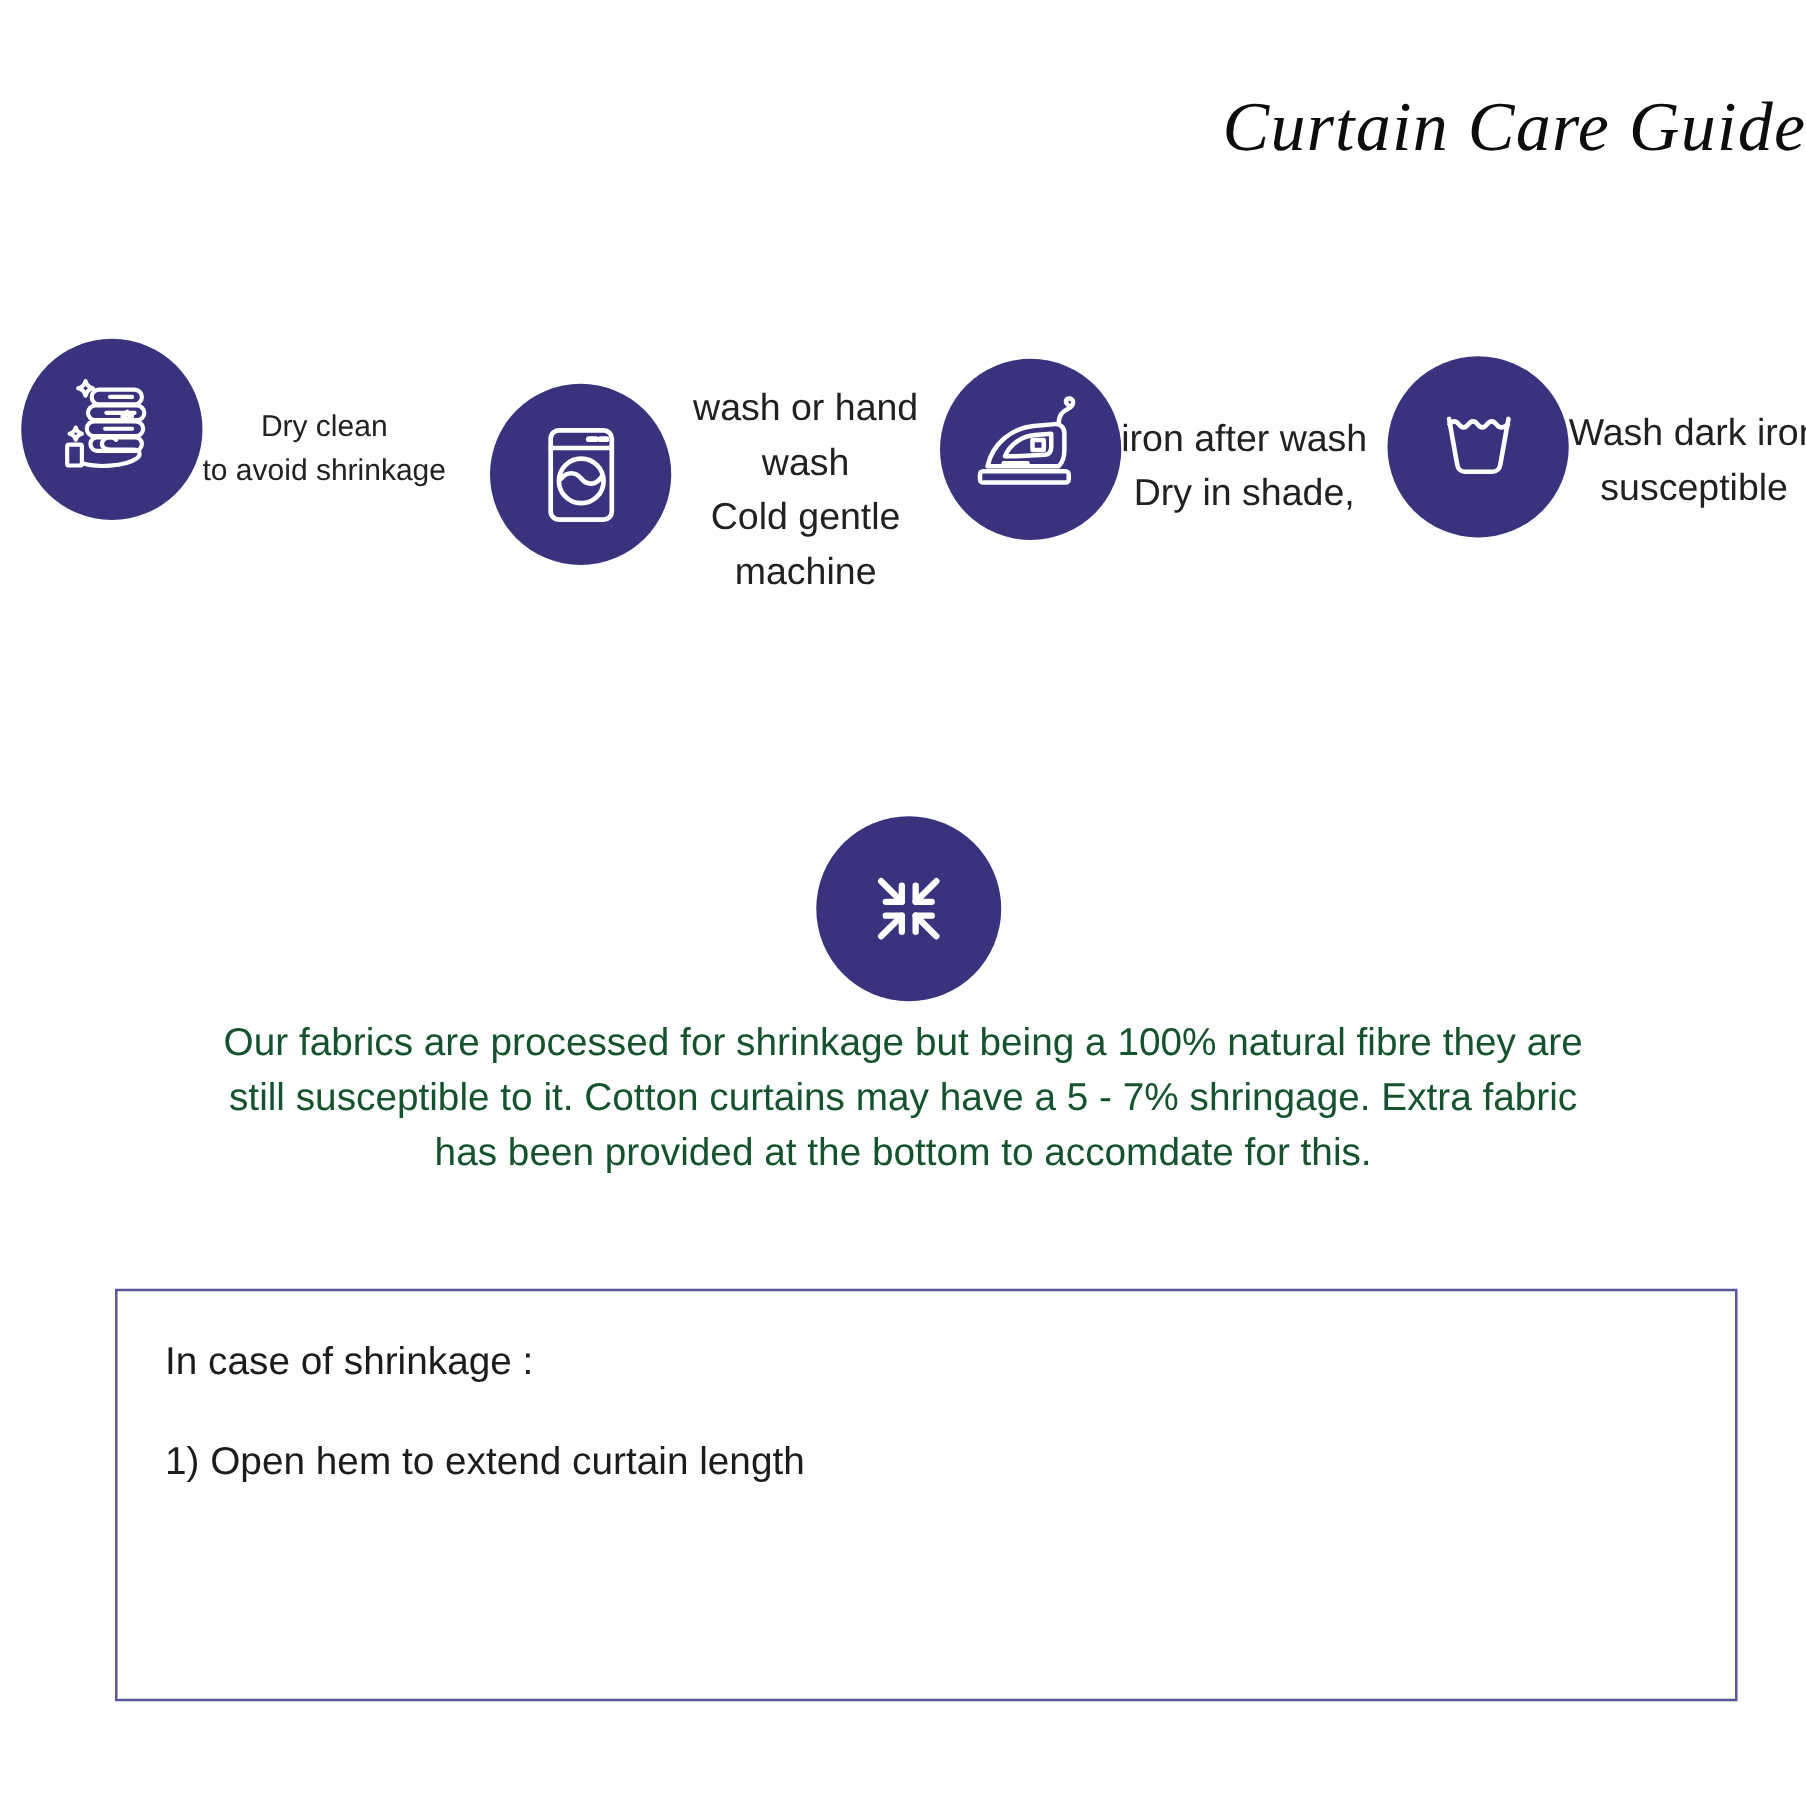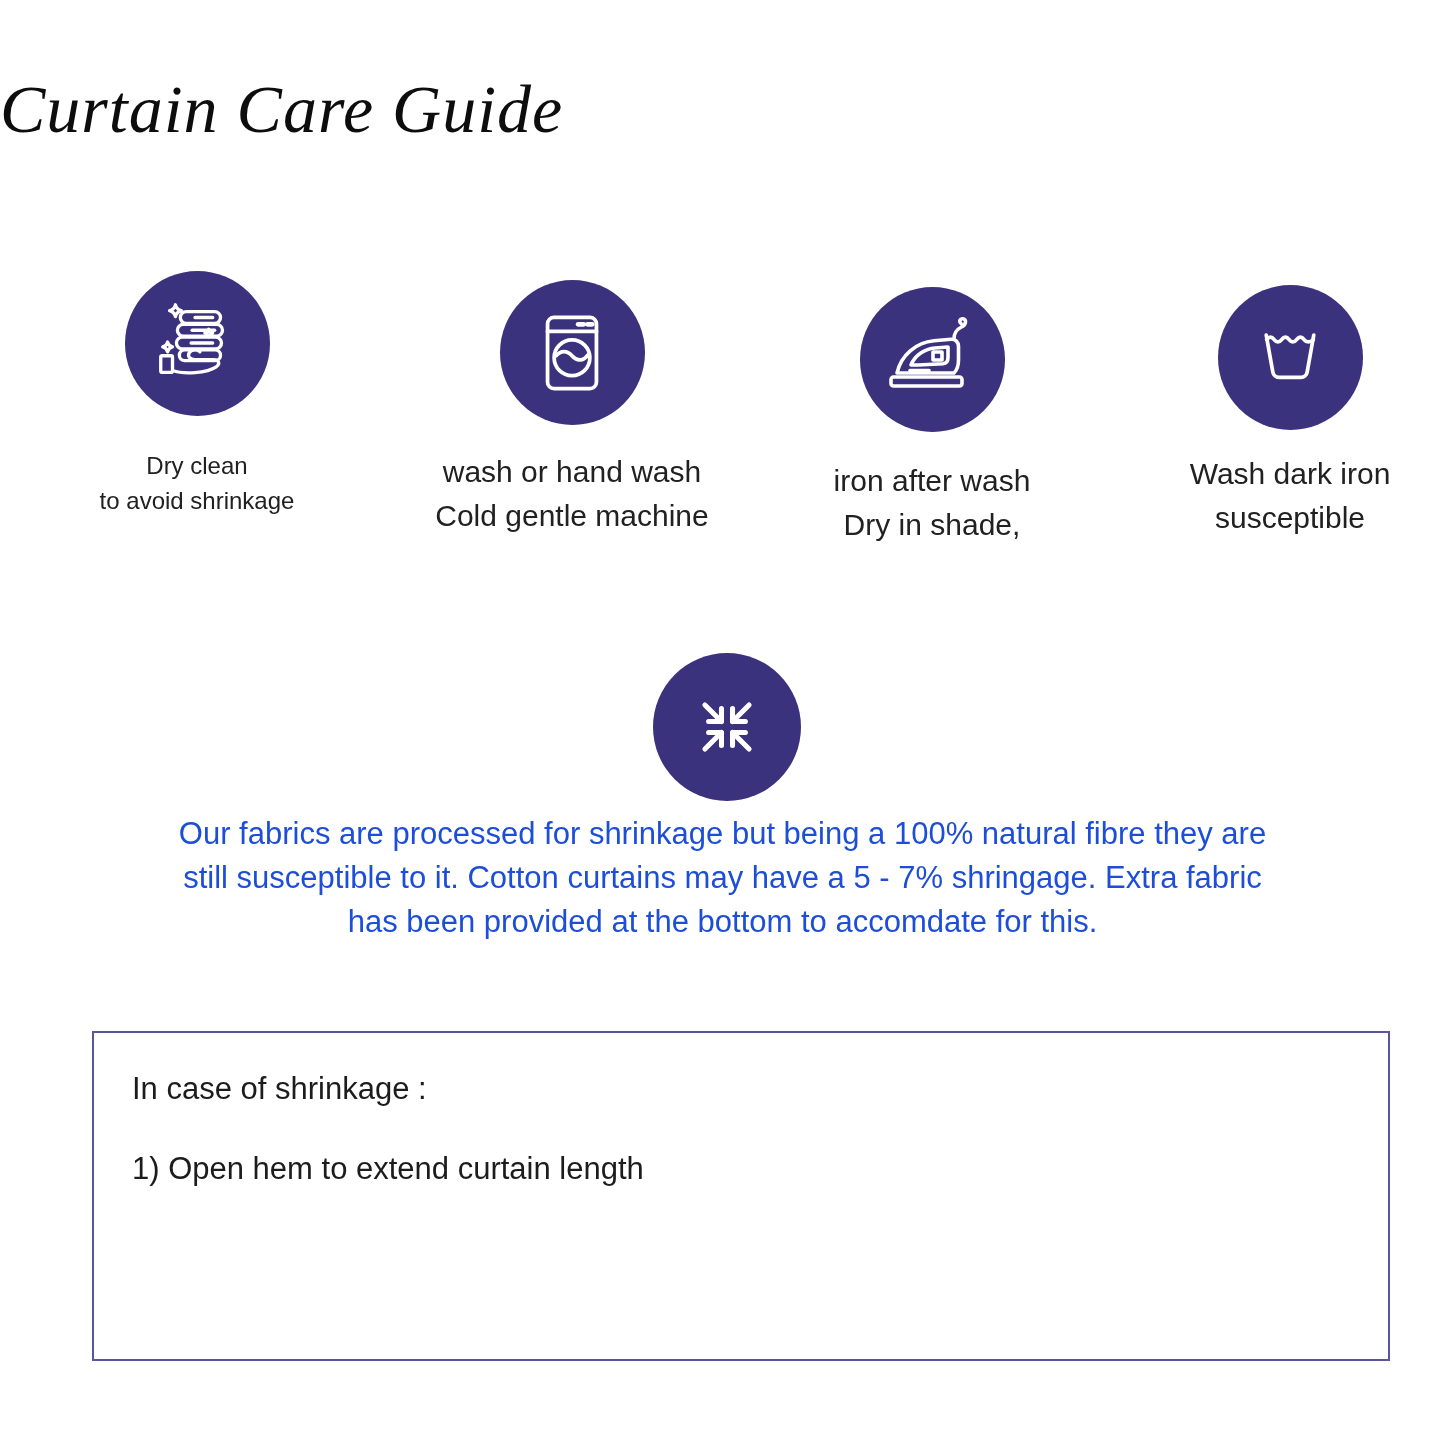--- a/index.html
+++ b/index.html
@@ -7,33 +7,33 @@
     position:relative;
     width:1445px;height:1445px;
     background:#ffffff;
     font-family:"Liberation Sans", sans-serif;
     color:#1f1f1f;
     overflow:hidden;
   }
   .title{
     position:absolute;
     top:70px;left:0;right:0;
-    text-align:left;
+    text-align:right;
     font-family:"Liberation Serif", serif;
     font-style:italic;
     font-weight:500;
-    font-size:68px;
+    font-size:56px;
     letter-spacing:1px;
     color:#0d0d0d;
   }
   .care-col{
     position:absolute;
     transform:translateX(-50%);
     display:flex;
-    flex-direction:column;
+    flex-direction:row;
     align-items:center;
     width:360px;
   }
   .col-1{left:197px;top:271px;}
   .col-2{left:572px;top:280px;}
   .col-3{left:932px;top:287px;}
   .col-4{left:1290px;top:285px;}
   .circle{
     width:145px;height:145px;
     border-radius:50%;
@@ -60,21 +60,21 @@
     border-radius:50%;
     background:#3b327e;
     display:flex;align-items:center;justify-content:center;
   }
   .paragraph{
     position:absolute;
     top:812px;left:0;right:0;
     text-align:center;
     font-size:31px;
     line-height:44px;
-    color:#1d4ed8;
+    color:#14532d;
   }
   .shrinkage-box{
     position:absolute;
     left:92px;top:1031px;
     width:1298px;height:330px;
     box-sizing:border-box;
     border:2px solid #5a549a;
     padding:38px 30px 0 38px;
     font-size:31px;
     color:#1c1c1c;

